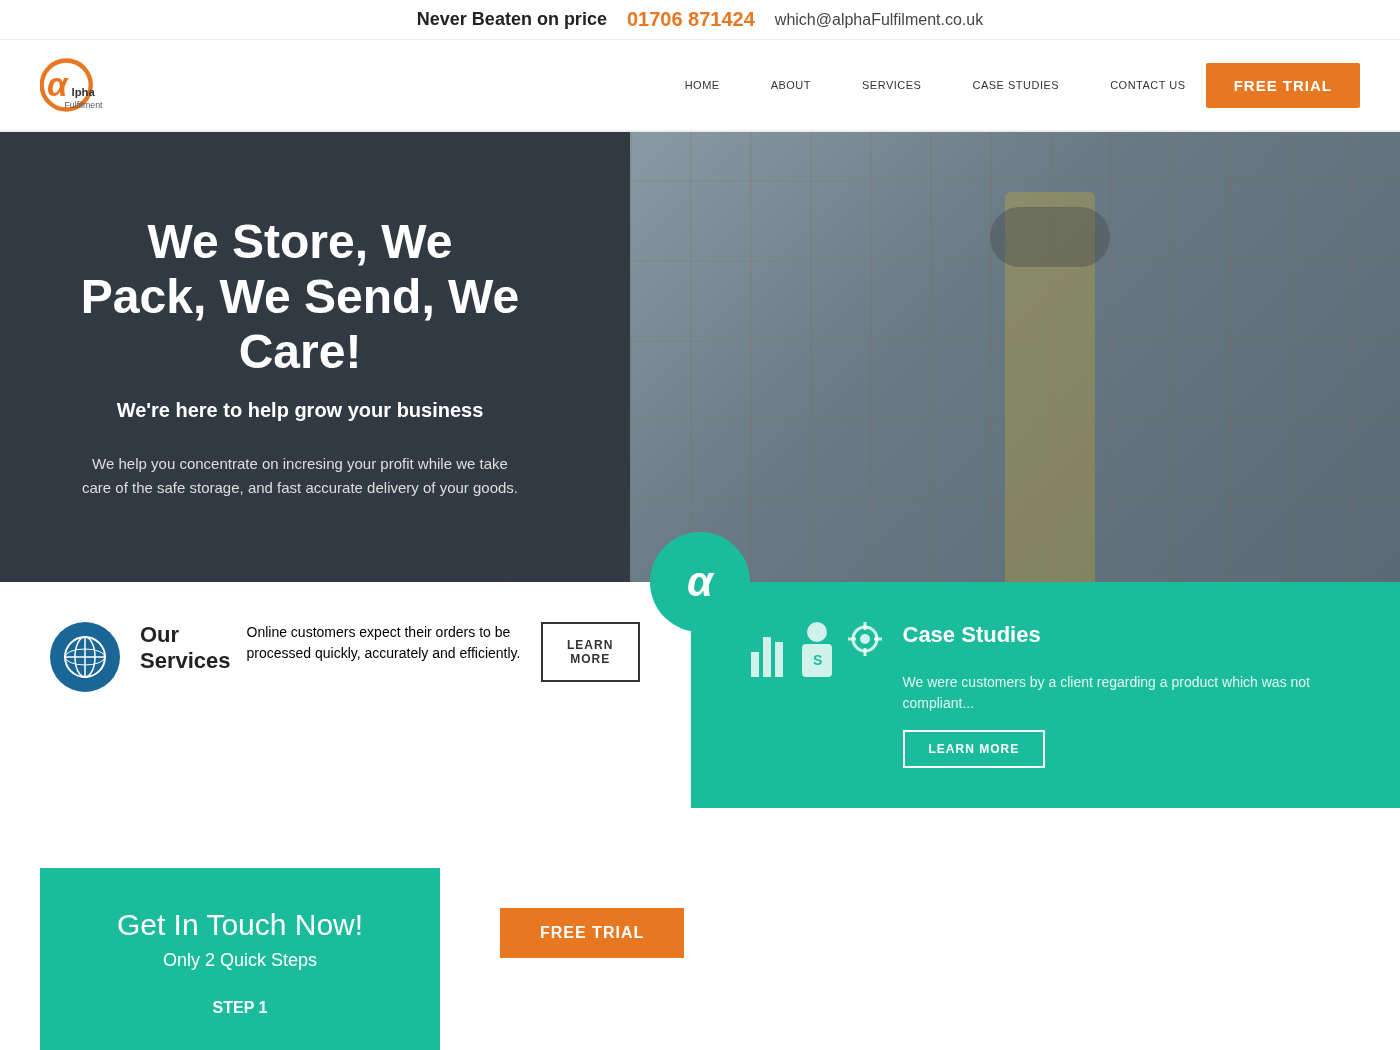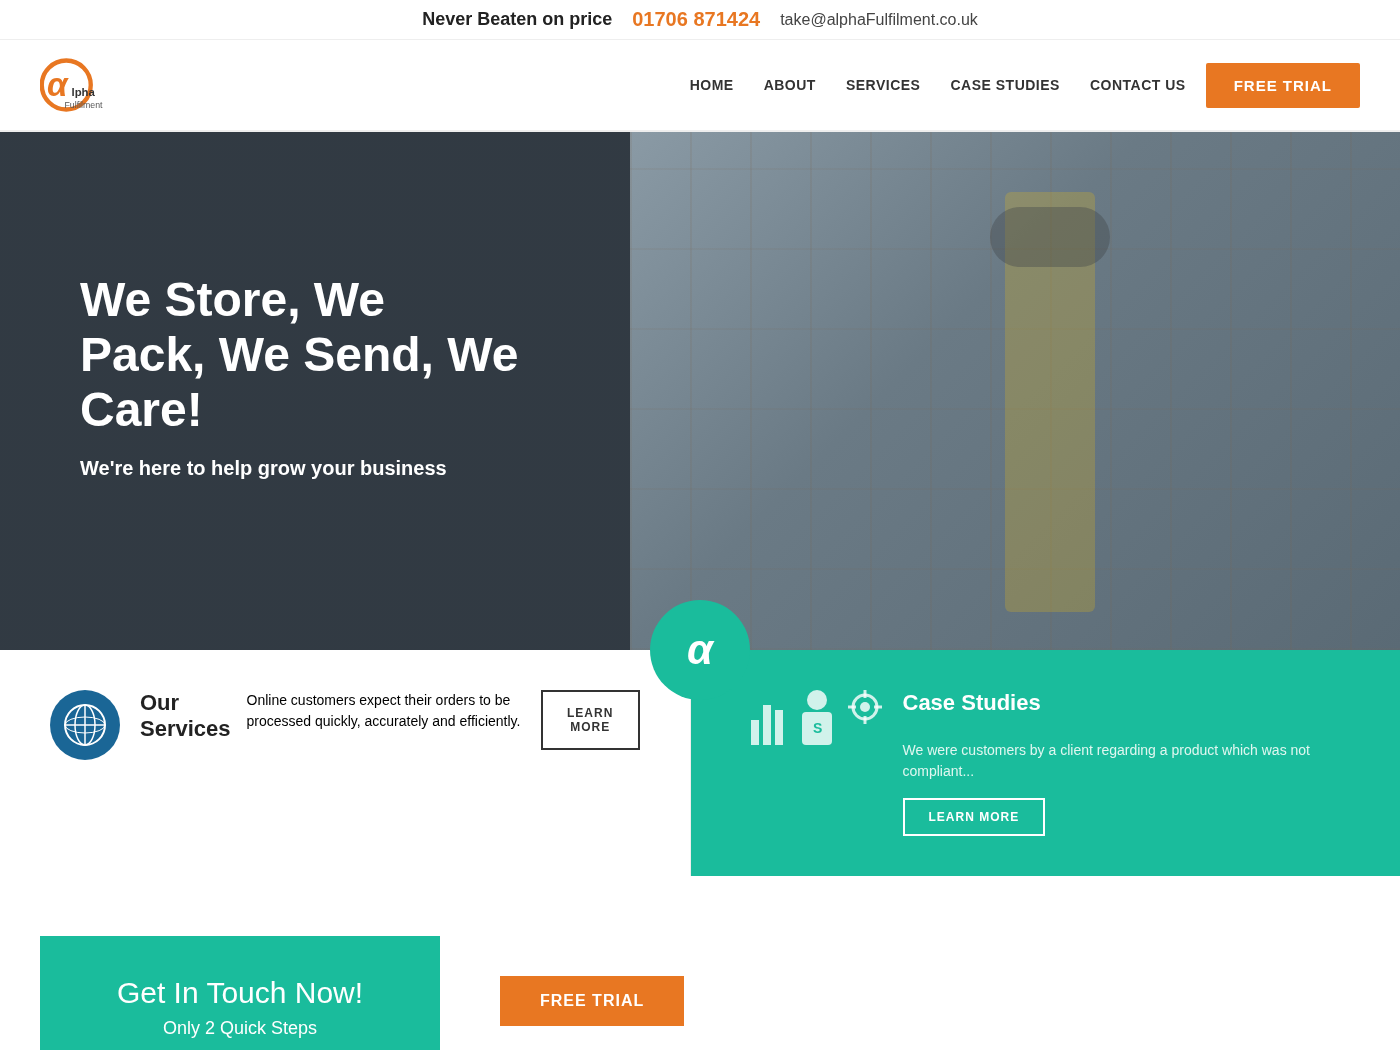--- a/index.html
+++ b/index.html
@@ -48,49 +48,51 @@
       width: 70px;
       height: 70px;
     }
     .nav-links {
       display: flex;
       align-items: center;
       gap: 30px;
       margin-right: 20px;
     }
     .nav-link {
-      font-size: 14px;
-      font-weight: 700;
+      font-size: 11px;
+      font-weight: 400;
       color: #333;
       text-decoration: none;
       letter-spacing: 0.5px;
       cursor: pointer;
+      margin-left: 21px;
     }
     .btn-free-trial {
       background: #e87722;
       color: #fff;
       font-size: 15px;
       font-weight: 700;
       padding: 14px 28px;
       border: none;
       cursor: pointer;
       letter-spacing: 1px;
       border-radius: 2px;
     }
 
     
     .hero {
       position: relative;
       width: 100%;
-      height: 518px;
+      height: 450px;
       background: linear-gradient(rgba(0,0,0,0.45), rgba(0,0,0,0.45)),
                   #5a6a7a;
       display: flex;
       align-items: center;
       overflow: hidden;
+      text-align: center;
     }
     .hero-content {
       position: relative;
       z-index: 2;
       padding: 60px 80px;
       max-width: 600px;
     }
     .hero-heading {
       font-size: 48px;
       font-weight: 900;
@@ -281,21 +283,21 @@
       flex-direction: column;
       gap: 16px;
     }
   </style>
 </head>
 <body>
 
 <div class="top-bar">
   <span class="top-bar-tagline">Never Beaten on price</span>
   <span class="top-bar-phone">01706 871424</span>
-  <span class="top-bar-email">take@alphaFulfilment.co.uk</span>
+  <span class="top-bar-email">which@alphaFulfilment.co.uk</span>
 </div>
 
 <nav class="nav">
   <div class="logo-area">
     <svg class="logo-icon" viewBox="0 0 80 80" xmlns="http://www.w3.org/2000/svg">
       <circle cx="30" cy="40" r="28" fill="none" stroke="#e87722" stroke-width="5"></circle>
       <text x="8" y="52" font-size="38" font-weight="900" font-style="italic" fill="#e87722" font-family="Arial">α</text>
       <text x="36" y="52" font-size="13" font-weight="700" fill="#333" font-family="Arial">lpha</text>
       <text x="28" y="66" font-size="10" fill="#555" font-family="Arial">Fulfilment</text>
     </svg>
@@ -316,20 +318,21 @@
   <div style="position:absolute; right:200px; top:60px; width:300px; height:380px; opacity:0.7;">
     <svg viewBox="0 0 200 300" xmlns="http://www.w3.org/2000/svg">
 
       <rect x="70" y="0" width="60" height="280" fill="rgba(255,200,0,0.3)" rx="4"></rect>
       <rect x="60" y="10" width="80" height="40" fill="rgba(50,50,50,0.4)" rx="20"></rect>
     </svg>
   </div>
   <div class="hero-content">
     <h1 class="hero-heading">We Store, We Pack, We Send, We Care!</h1>
     <h2 class="hero-subheading">We're here to help grow your business</h2>
+    <p class="hero-body">We help you concentrate on incresing your profit while we take care of the safe storage, and fast accurate delivery of your goods.</p>
   </div>
 </section>
 
 <div style="position:relative;">
 
   <div style="position:absolute; left:50%; top:-50px; transform:translateX(-50%); z-index:10; width:100px; height:100px; background:#1abc9c; border-radius:50%; display:flex; align-items:center; justify-content:center;">
     <span style="font-size:42px; font-weight:900; color:#fff; font-style:italic;">α</span>
   </div>
 
   <div class="services-row">

